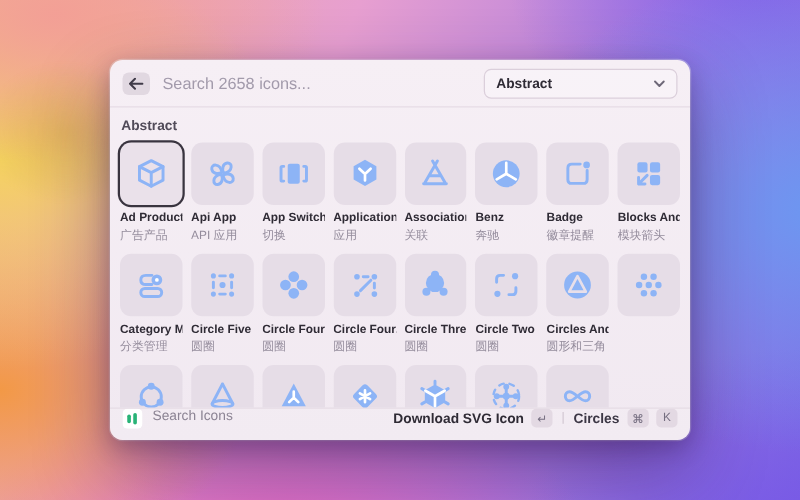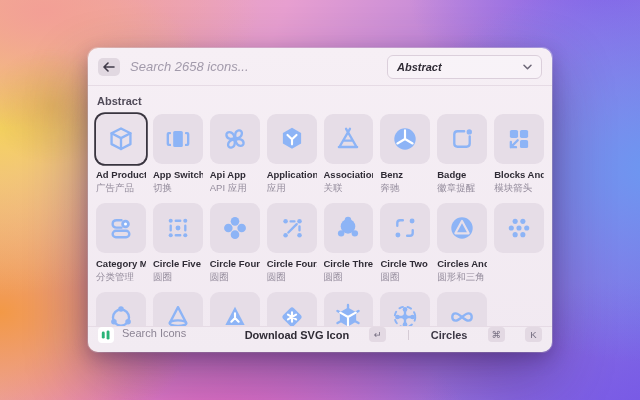--- a/index.html
+++ b/index.html
@@ -18,39 +18,39 @@
   }
   .emblem{ position:absolute; left:-14px; top:50px; width:132px; height:112px; border-radius:50%;
     background:radial-gradient(closest-side, rgba(200,156,52,.38), rgba(200,156,52,0)); filter:blur(2px); }
   .window{
     position:absolute; left:88px; top:48px; width:464px; height:304px; border-radius:10px;
     background:linear-gradient(180deg,#f6eff5,#f1e9f1);
     box-shadow:0 25px 60px rgba(50,20,80,.45), 0 6px 18px rgba(50,20,80,.3), 0 0 0 1px rgba(255,255,255,.35);
     overflow:hidden;
   }
   
-  .header{ height:38px; display:flex; align-items:center; padding:0 10px; border-bottom:1px solid #e6dbe5;font-style:italic; }
+  .header{ height:38px; display:flex; align-items:center; padding:0 10px; border-bottom:1px solid #e6dbe5; }
   .back{ width:22px; height:18px; border:none; border-radius:5px; background:#e1d8e1; display:flex; align-items:center; justify-content:center; cursor:pointer; }
   .search-ph{ margin-left:10px; font-size:13px; color:#a29aab; flex:0 1 auto; }
   .dropdown{ margin-left:auto; width:155px; height:24px; padding:0 9px; border:1px solid #dbcfdb; border-radius:6px;
     background:rgba(255,255,255,.28); display:flex; align-items:center; justify-content:space-between; cursor:pointer; }
   .dropdown .val{ font-size:11px; font-weight:700; color:#2f2b35; }
   
   .content{ height:240px; padding:8px 8px 0; overflow:hidden; }
   .sec-title{ font-size:11px; font-weight:700; color:#514b59; margin:1px 0 7px 1px; }
   .grid{ display:grid; grid-template-columns:repeat(8,1fr); column-gap:7px; row-gap:8px; }
   .cell{ cursor:pointer; min-width:0; }
   .tile{ height:50px; border-radius:9px; background:#e6dde7; display:flex; align-items:center; justify-content:center; }
   .cell.selected .tile{ background:#eae1ea; box-shadow:0 0 0 1.8px #39343f; }
   .nm{ margin-top:5px; font-size:9.5px; font-weight:700; color:#2f2b35; white-space:nowrap; overflow:hidden; }
   .zh{ margin-top:2px; font-size:9.5px; color:#948c9c; white-space:nowrap; overflow:hidden; }
   
   .footer{ height:26px; display:flex; align-items:flex-start; padding:0 10px; border-top:1px solid #e6dbe5; background:rgba(255,255,255,.12); }
   .app-name{ margin-left:8px; font-size:11px; color:#8c8494; }
-  .fright{ margin-left:auto; display:flex; align-items:center; gap:20px; }
+  .fright{ margin-left:auto; display:flex; align-items:center; gap:6px; }
   .dl{ font-size:11px; font-weight:700; color:#2f2b35; cursor:pointer; }
   .key{ min-width:17px; height:15px; padding:0 4px; background:#e3d9e3; border-radius:4px; color:#756e80;
     font-size:9.5px; display:inline-flex; align-items:center; justify-content:center; }
   .sep{ color:#cfc4cf; font-size:10px; margin:0 1px; }
   .actions{ font-size:11px; font-weight:600; color:#3c3745; cursor:pointer; }
   
   .ico{ stroke:#8db4f6; fill:none; stroke-width:2.2; stroke-linecap:round; stroke-linejoin:round; }
   .fil{ fill:#8db4f6; stroke:none; }
   .wht{ stroke:#fff; fill:none; stroke-width:2; stroke-linecap:round; stroke-linejoin:round; }
   .cut{ stroke:#e8dfe9; fill:none; stroke-width:2; stroke-linejoin:round; }
@@ -90,48 +90,48 @@
               <path class="ico" d="M5.2 8.7 L14 13.2 L22.8 8.7 M14 13.2 V23.3"></path>
             </svg>
           </div>
           <div class="nm">Ad Product</div>
           <div class="zh">广告产品</div>
         </div>
 
         <div class="cell">
           <div class="tile">
             <svg width="30" height="30" viewBox="0 0 28 28">
-              <rect class="fil" x="9.5" y="6.5" width="9" height="15" rx="1.5"></rect>
-              <path class="ico" d="M6.5 8.5 H5.4 Q4.5 8.5 4.5 9.4 V18.6 Q4.5 19.5 5.4 19.5 H6.5"></path>
-              <path class="ico" d="M21.5 8.5 H22.6 Q23.5 8.5 23.5 9.4 V18.6 Q23.5 19.5 22.6 19.5 H21.5"></path>
-            </svg>
-          </div>
-          <div class="nm">App Switch</div>
-          <div class="zh">切换</div>
-        </div>
-
-        <div class="cell">
-          <div class="tile">
-            <svg width="30" height="30" viewBox="0 0 28 28">
               <g>
                   <path class="ico" d="M13.5 12.5 C12 6 5.5 6.5 6 10.5 C6.4 13.8 10.5 14.6 13.2 13.2"></path>
                 </g>
               <g transform="rotate(90 14 14)">
                   <path class="ico" d="M13.5 12.5 C12 6 5.5 6.5 6 10.5 C6.4 13.8 10.5 14.6 13.2 13.2"></path>
                 </g>
               <g transform="rotate(180 14 14)">
                   <path class="ico" d="M13.5 12.5 C12 6 5.5 6.5 6 10.5 C6.4 13.8 10.5 14.6 13.2 13.2"></path>
                 </g>
               <g transform="rotate(270 14 14)">
                   <path class="ico" d="M13.5 12.5 C12 6 5.5 6.5 6 10.5 C6.4 13.8 10.5 14.6 13.2 13.2"></path>
                 </g>
             </svg>
           </div>
           <div class="nm">Api App</div>
           <div class="zh">API 应用</div>
+        </div>
+
+        <div class="cell">
+          <div class="tile">
+            <svg width="30" height="30" viewBox="0 0 28 28">
+              <rect class="fil" x="9.5" y="6.5" width="9" height="15" rx="1.5"></rect>
+              <path class="ico" d="M6.5 8.5 H5.4 Q4.5 8.5 4.5 9.4 V18.6 Q4.5 19.5 5.4 19.5 H6.5"></path>
+              <path class="ico" d="M21.5 8.5 H22.6 Q23.5 8.5 23.5 9.4 V18.6 Q23.5 19.5 22.6 19.5 H21.5"></path>
+            </svg>
+          </div>
+          <div class="nm">App Switch</div>
+          <div class="zh">切换</div>
         </div>
 
         <div class="cell">
           <div class="tile">
             <svg width="30" height="30" viewBox="0 0 28 28">
               <path class="fil" d="M14 3.5 L22.5 8.4 L22.5 18.2 L14 23.1 L5.5 18.2 L5.5 8.4 Z"></path>
               <path class="wht" d="M14 14.2 V19 M14 14.2 L9.8 10.2 M14 14.2 L18.2 10.2"></path>
             </svg>
           </div>
           <div class="nm">Application...</div>

